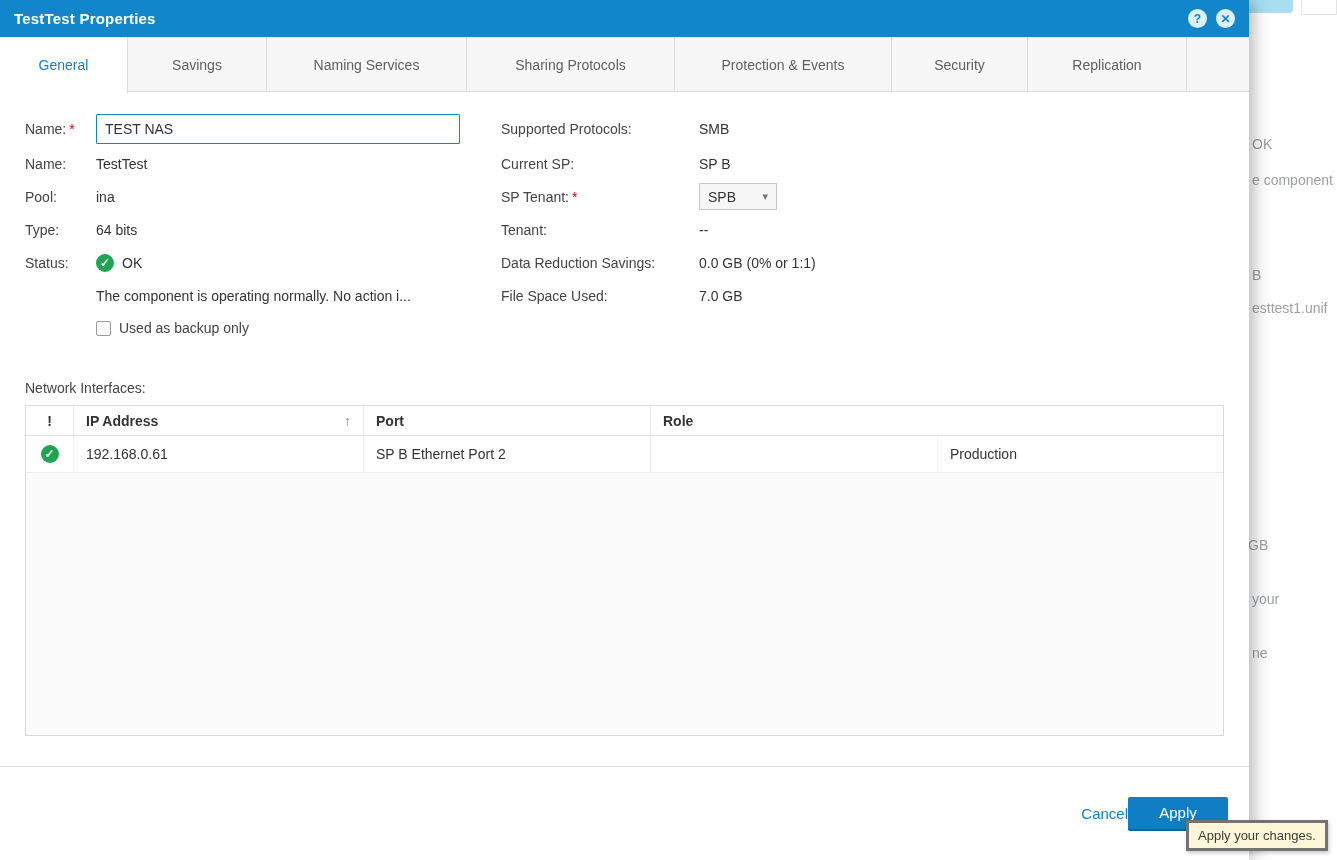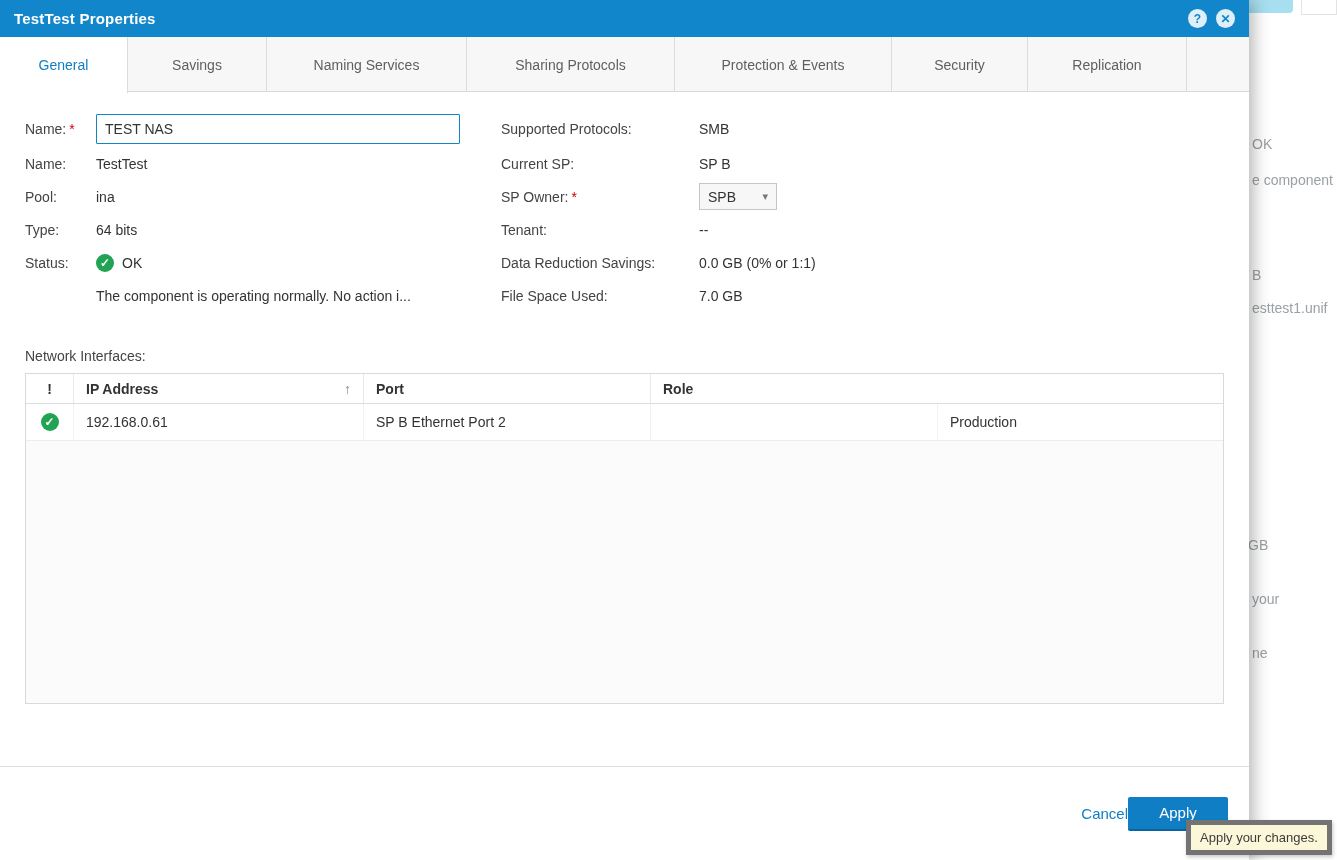--- a/index.html
+++ b/index.html
@@ -186,21 +186,21 @@
     width: 100px; height: 34px;
     background: #0f7ec4; color: #ffffff;
     border: none; border-bottom: 2px solid #0a639c; border-radius: 2px;
     font-family: "Liberation Sans", sans-serif;
     font-size: 15px; cursor: pointer;
   }
 
   
   .tooltip {
     position: absolute; left: 1186px; top: 820px;
-    background: #fcf7d9; border: 5px solid #737373;
+    background: #fcf7d9; border: 3px solid #737373;
     padding: 5px 9px; font-size: 13px; color: #3c3c3c;
     box-shadow: 1px 2px 4px rgba(0,0,0,0.22);
     white-space: nowrap; z-index: 10;
   }
 </style>
 </head>
 <body>
 
 <div>
   <div class="bg-icon-cyan"></div>
@@ -256,33 +256,37 @@
           <span class="fvalue">64 bits</span>
         </div>
         <div class="frow">
           <span class="flabel">Status:</span>
           <span class="ok-icon">✓</span>
           <span class="fvalue">OK</span>
         </div>
         <div class="desc-row">
           <span class="status-desc">The component is operating normally. No action i...</span>
         </div>
+        <div class="checkbox-row">
+          <span class="checkbox"></span>
+          <span class="checkbox-label">Used as backup only</span>
+        </div>
       </div>
 
       <div class="col-right">
         <div class="frow tall">
           <span class="flabel-r">Supported Protocols:</span>
           <span class="fvalue">SMB</span>
         </div>
         <div class="frow">
           <span class="flabel-r">Current SP:</span>
           <span class="fvalue">SP B</span>
         </div>
         <div class="frow">
-          <span class="flabel-r"><span>SP Owner:</span><span class="req">*</span></span>
+          <span class="flabel-r"><span>SP Tenant:</span><span class="req">*</span></span>
           <span class="select">
             <span class="sel-value">SPB</span>
             <span class="chevron">▾</span>
           </span>
         </div>
         <div class="frow">
           <span class="flabel-r">Tenant:</span>
           <span class="fvalue">--</span>
         </div>
         <div class="frow">

